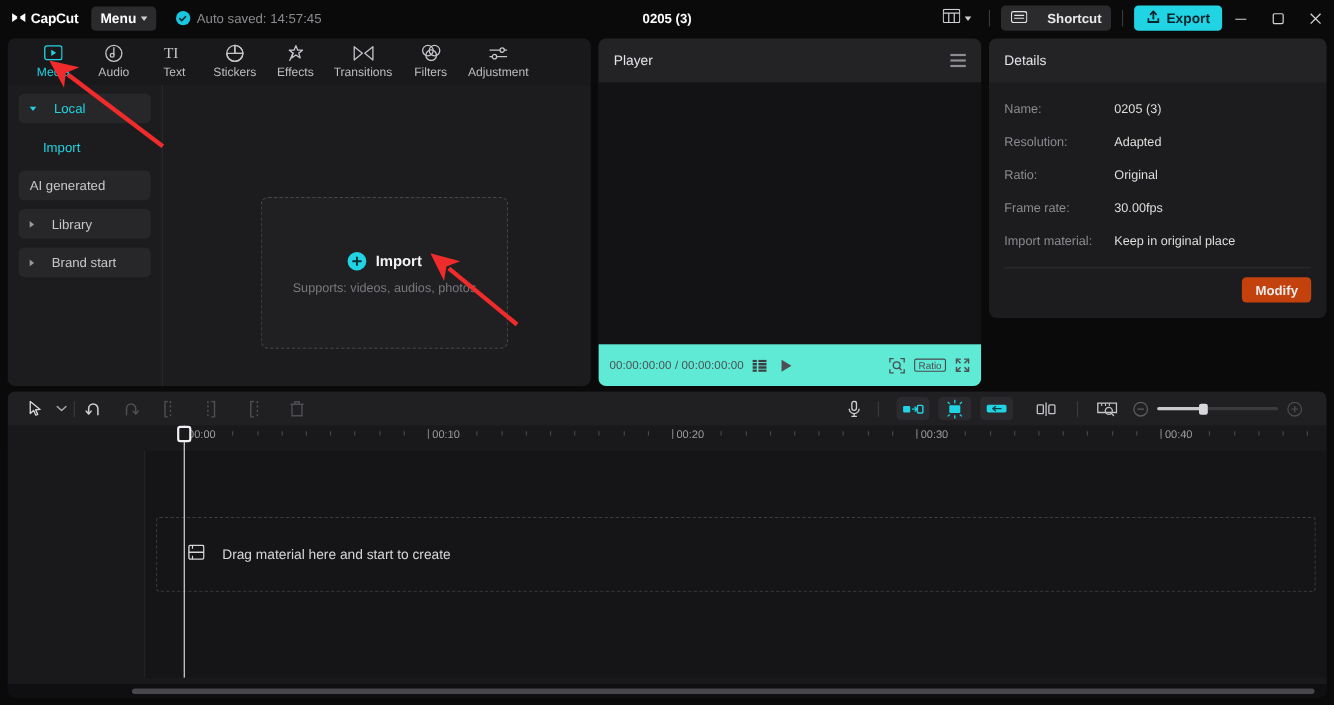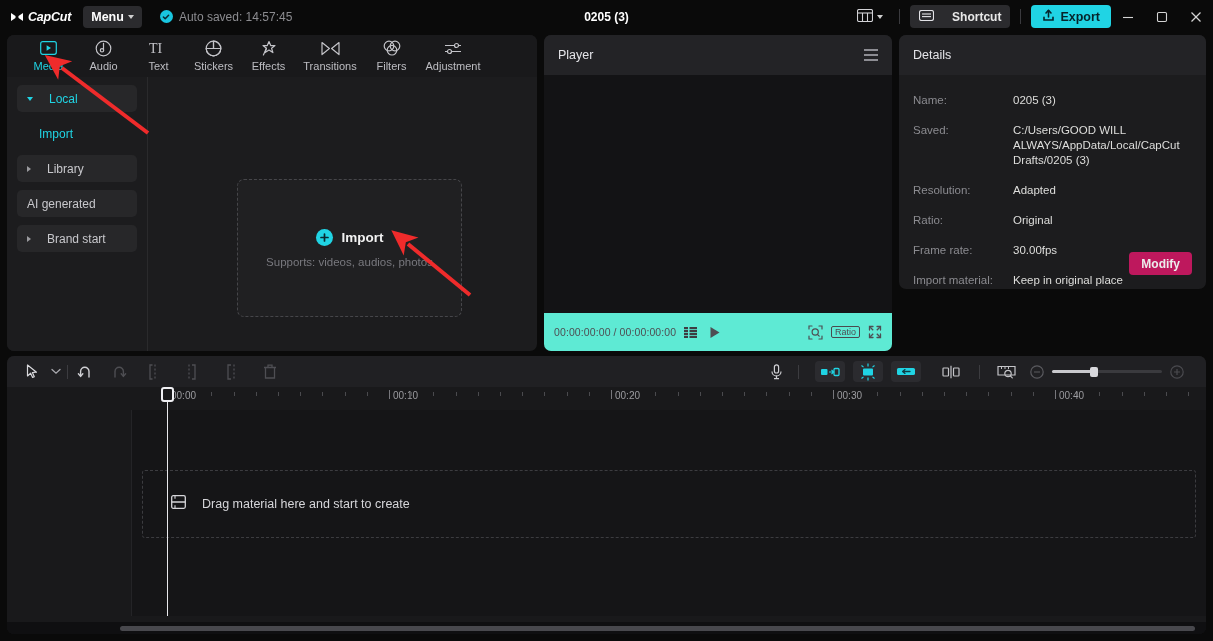--- a/index.html
+++ b/index.html
@@ -14,21 +14,21 @@
     width: 1213px; height: 641px;
     background: #0a0a0a;
   }
 
   
   .titlebar {
     position: absolute; left: 0; top: 0; width: 1213px; height: 33px;
     background: #0a0a0a;
     display: flex; align-items: center;
   }
-  .logo-wrap { display: flex; align-items: flex-start; margin-left: 10px; gap: 4px; font-style: italic; }
+  .logo-wrap { display: flex; align-items: flex-start; margin-left: 10px; gap: 4px; }
   .logo-mark { width: 14px; height: 12px; position: relative; }
   .logo-text { color: #ffffff; font-size: 12.5px; font-weight: bold; letter-spacing: -0.2px; }
   .menu-btn {
     margin-left: 12px; height: 22px; padding: 0 8px;
     background: #2b2b2e; border-radius: 4px;
     display: flex; align-items: center; gap: 4px;
     color: #ffffff; font-size: 12.5px; font-weight: bold;
     cursor: pointer;
   }
   .caret-d {
@@ -165,21 +165,21 @@
     background: #232326; display: flex; align-items: center; padding: 0 14px;
   }
   .details-title { color: #e4e4e8; font-size: 12.5px; }
   .details-body { position: absolute; left: 0; top: 40px; width: 307px; height: 276px; padding: 18px 14px 0 14px; }
   .d-row { display: flex; margin-bottom: 15px; }
   .d-key { width: 100px; color: #8b8b90; font-size: 11.5px; flex: none; line-height: 15px; }
   .d-val { color: #dededc; font-size: 11.5px; line-height: 15px; }
   .d-hr { height: 1px; background: #2e2e31; margin: 6px 0 0 0; }
   .modify-btn {
     position: absolute; right: 14px; bottom: 14px;
-    background: #be185d; border-radius: 4px; height: 23px; padding: 0 12px;
+    background: #c2410c; border-radius: 4px; height: 23px; padding: 0 12px;
     display: flex; align-items: center; color: #ececec; font-size: 12px; font-weight: bold;
     cursor: pointer;
   }
 
   
   .timeline {
     position: absolute; left: 7px; top: 356px; width: 1199px; height: 278px;
     background: #19191b; border-radius: 7px; overflow: hidden;
   }
   .tl-toolbar {
@@ -418,25 +418,25 @@
 
       <div class="media-side">
         <div class="side-item box teal">
           <span class="caret-dn"></span>
           <span>Local</span>
         </div>
         <div class="side-item sub">
           <span>Import</span>
         </div>
         <div class="side-item box">
+          <span>AI generated</span>
+        </div>
+        <div class="side-item box">
           <span class="caret-r"></span>
           <span>Library</span>
-        </div>
-        <div class="side-item box">
-          <span>AI generated</span>
         </div>
         <div class="side-item box">
           <span class="caret-r"></span>
           <span>Brand start</span>
         </div>
       </div>
       <div class="media-divider"></div>
 
       <div class="media-body">
         <div class="dropzone">
@@ -505,24 +505,20 @@
     </div>
 
     <div class="panel details-panel">
       <div class="details-head">
         <span class="details-title">Details</span>
       </div>
       <div class="details-body">
         <div class="d-row">
           <span class="d-key">Name:</span>
           <span class="d-val">0205 (3)</span>
-        </div>
-        <div class="d-row">
-          <span class="d-key">Saved:</span>
-          <span class="d-val" style="width:178px; word-break:break-word;">C:/Users/GOOD WILL ALWAYS/AppData/Local/CapCut Drafts/0205 (3)</span>
         </div>
         <div class="d-row">
           <span class="d-key">Resolution:</span>
           <span class="d-val">Adapted</span>
         </div>
         <div class="d-row">
           <span class="d-key">Ratio:</span>
           <span class="d-val">Original</span>
         </div>
         <div class="d-row">

